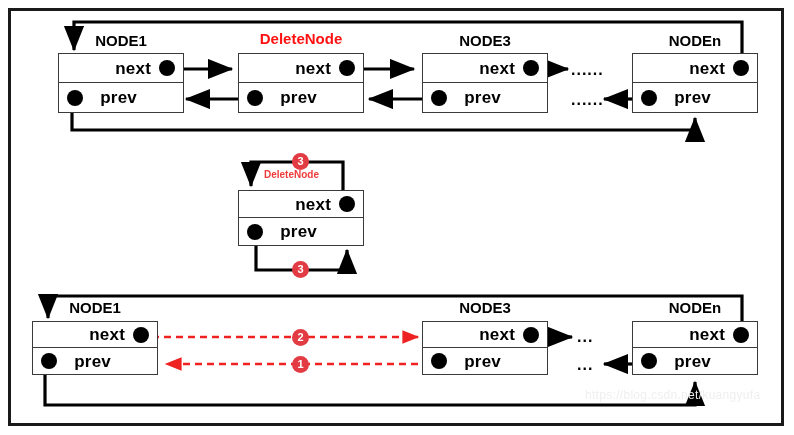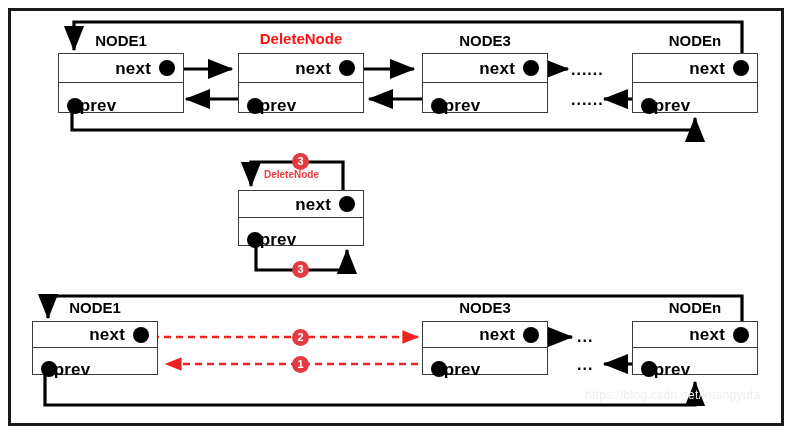--- a/index.html
+++ b/index.html
@@ -63,21 +63,21 @@
     width: 16px;
     height: 16px;
     border-radius: 50%;
     background: #000000;
     top: 50%;
     transform: translateY(-50%);
   }
   .dot.right { right: 8px; }
   .dot.left  { left: 8px; }
   .node-cell.top .cell-label { margin-right: 26px; }
-  .node-cell.bottom { justify-content: center; margin-top: 8px; }
+  .node-cell.bottom { justify-content: flex-end; }
   .node-cell.bottom .cell-label { margin-right: 40px; }
   .node-title {
     position: absolute;
     font-size: 15px;
     font-weight: 700;
     color: #000000;
     white-space: nowrap;
     text-align: center;
   }
   .node-title.red { color: #ff1111; }

